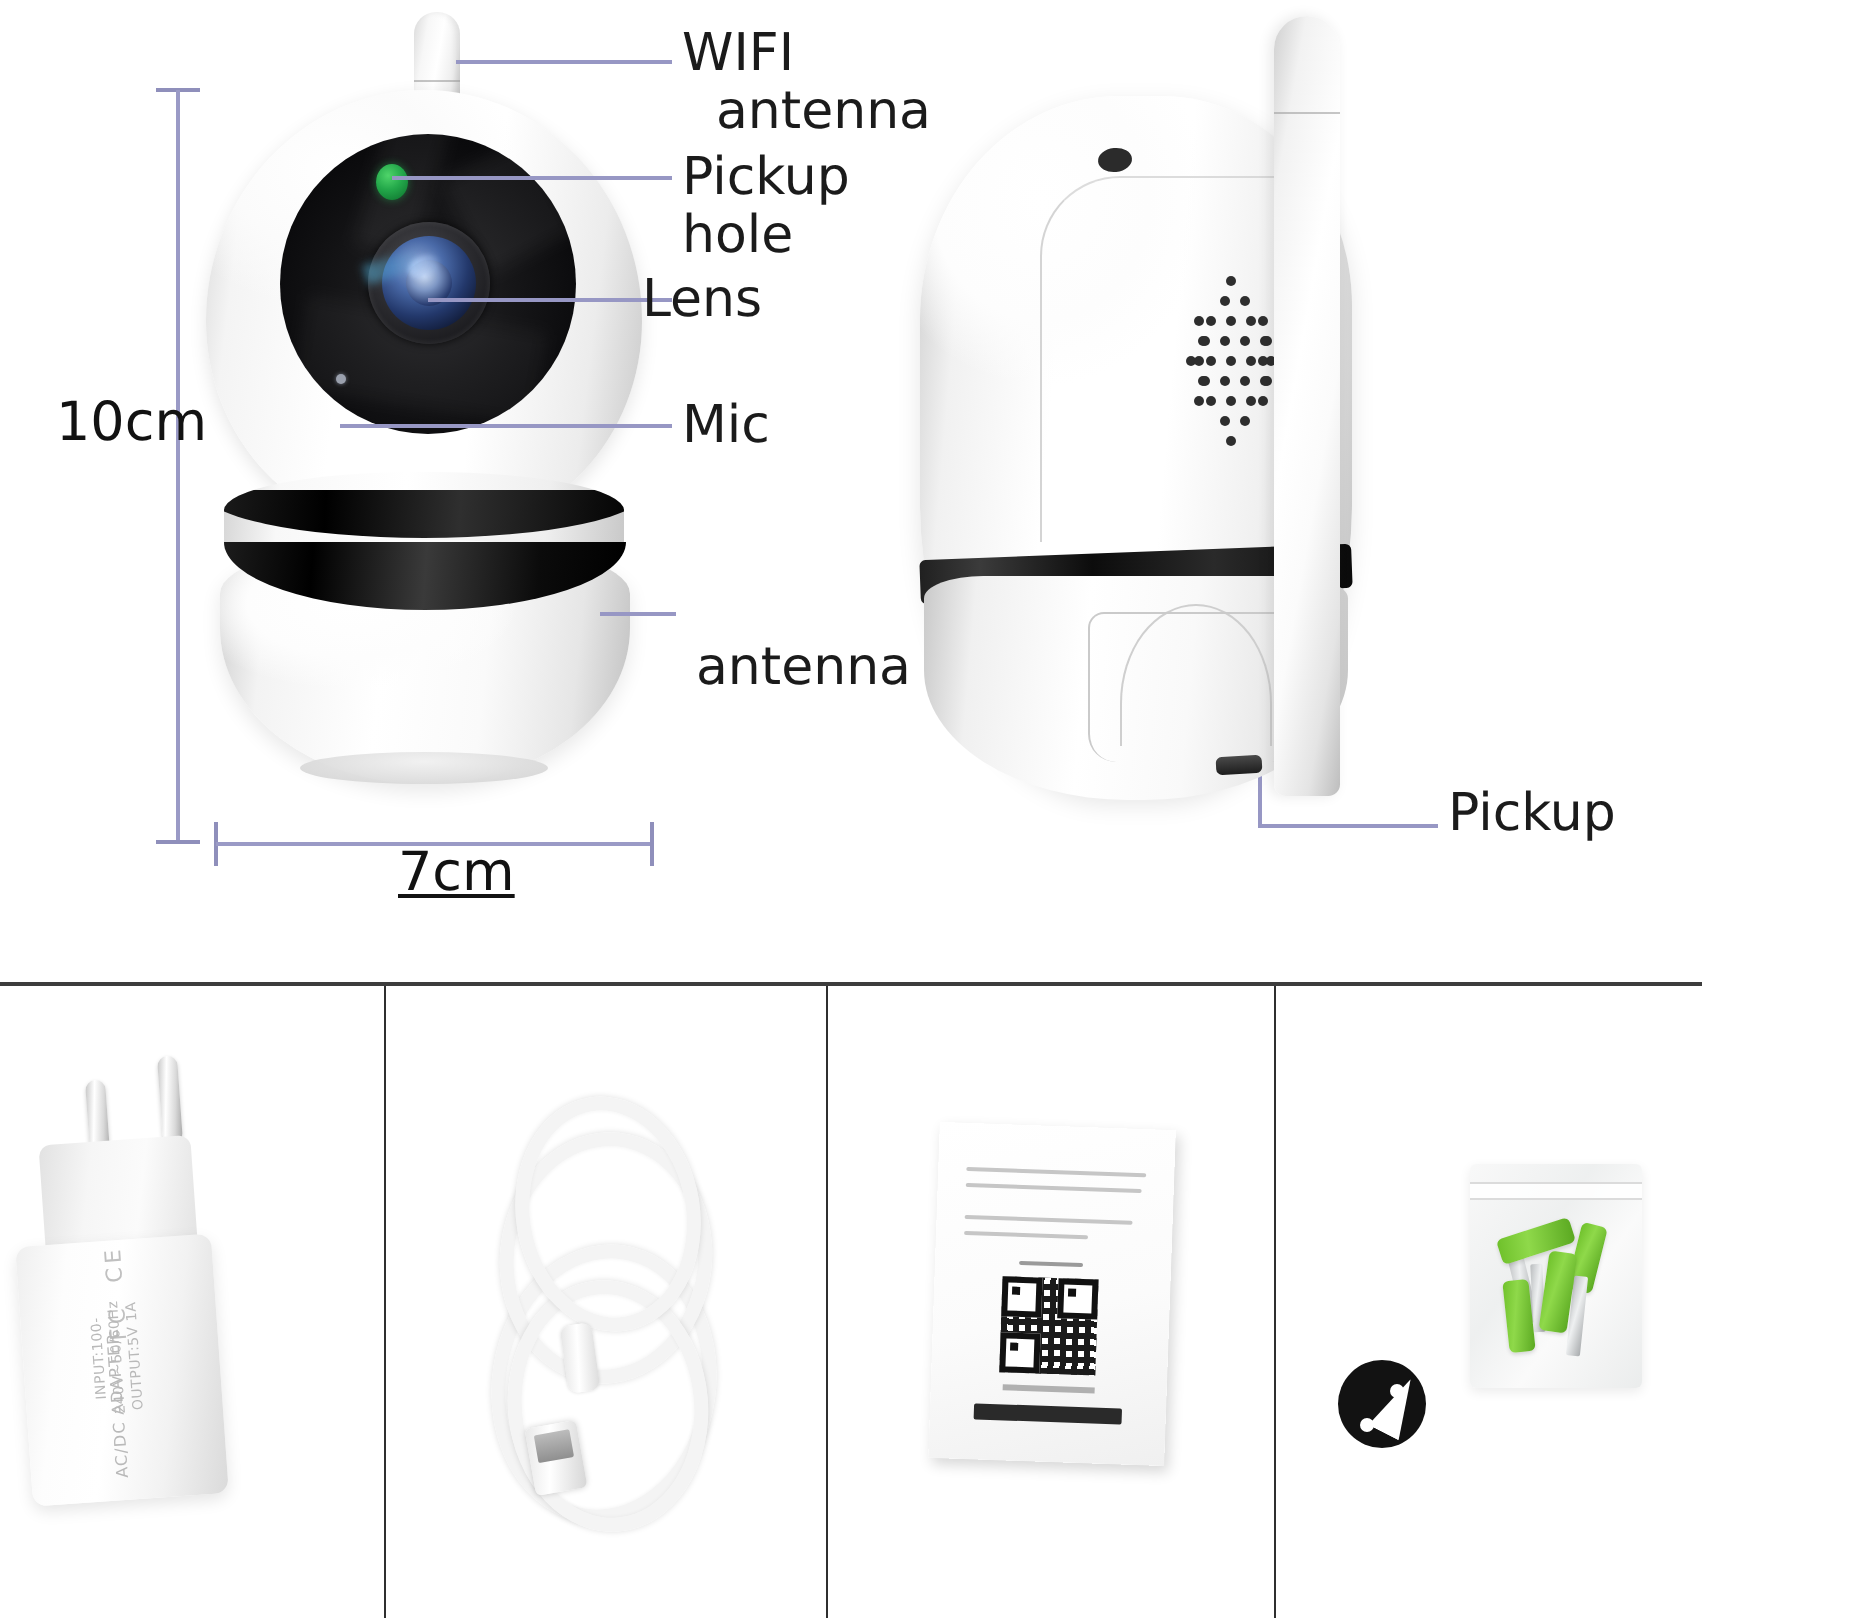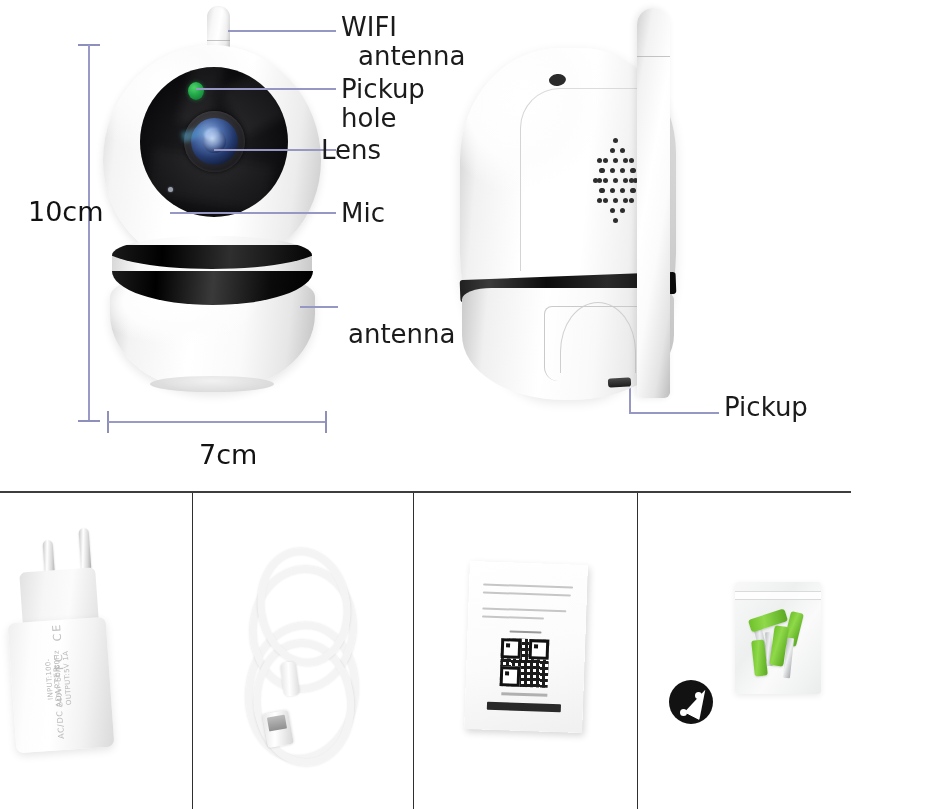--- a/index.html
+++ b/index.html
@@ -558,21 +558,21 @@
       <div class="dim-cap-h" style="left:78px;  top:44px;"></div>
       <div class="dim-line-v" style="left:88px; top:45px; height:376px;"></div>
       <div class="dim-cap-h" style="left:78px;  top:420px;"></div>
       <div class="dim-text" style="left:28px; top:197px;">10cm</div>
     </div>
 
     <div>
       <div class="dim-cap-v" style="left:107px; top:411px;"></div>
       <div class="dim-line-h" style="left:108px; top:421px; width:218px;"></div>
       <div class="dim-cap-v" style="left:325px; top:411px;"></div>
-      <div class="dim-text" style="left:199px; top:440px;">7cm</div>
+      <div class="dim-text" style="left:199px; top:422px;text-decoration:underline;">7cm</div>
     </div>
 
     <div class="cam-front">
 
       <div class="antenna-front"></div>
 
       <div class="head-front"></div>
 
       <div class="face-front">
         <div class="face-vane vane-a"></div>

